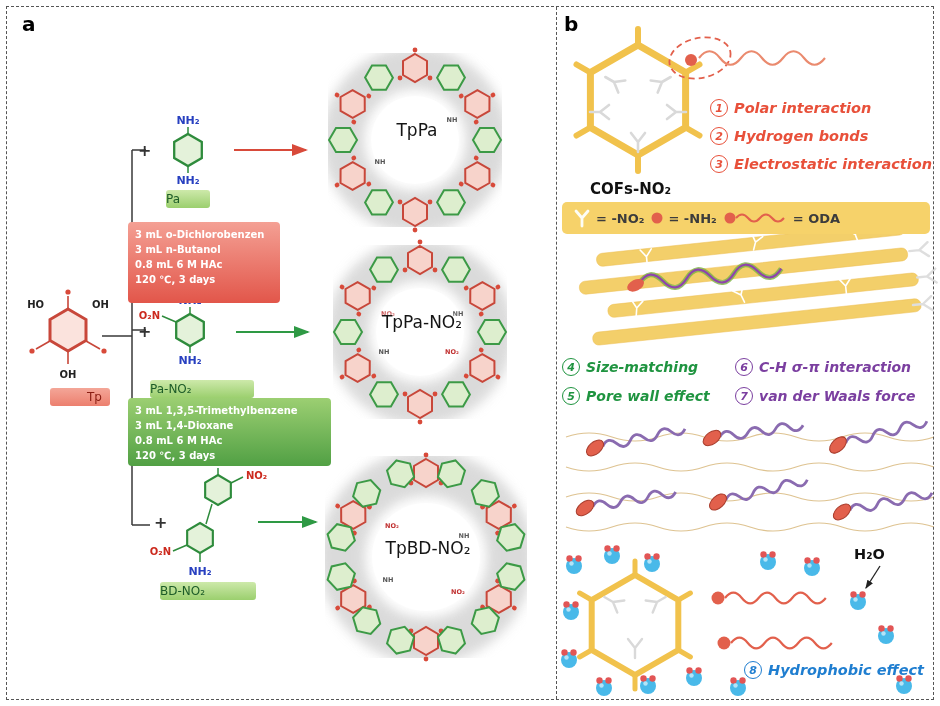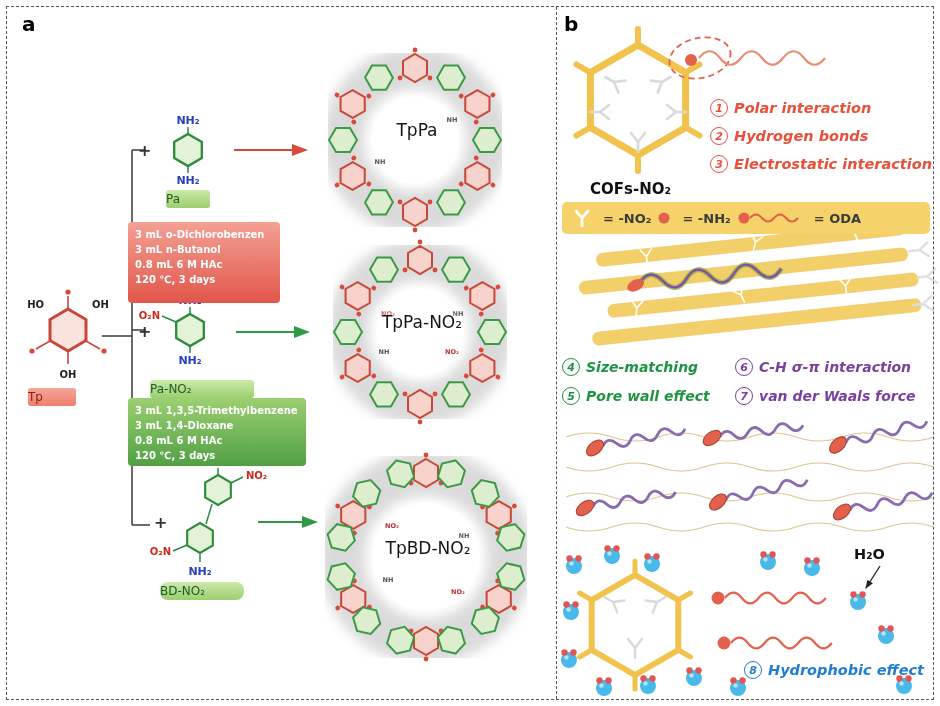--- a/index.html
+++ b/index.html
@@ -26,21 +26,21 @@
   .cof{position:absolute;left:590px;top:180px;font-weight:bold;font-size:15px;color:#111;}
   .icol{position:absolute;display:flex;flex-direction:column;gap:10px;}
   .irow{display:flex;align-items:center;white-space:nowrap;font-weight:bold;font-style:italic;font-size:14px;}
   .irow.big{font-size:14.5px;}
   .circ{width:16px;height:16px;border:1.4px solid currentColor;border-radius:50%;display:inline-flex;
         align-items:center;justify-content:center;font-size:11px;font-style:italic;margin-right:6px;flex:none;}
   .c-red{color:#e8503a;}.c-green{color:#1f9440;}.c-purple{color:#7b3fa0;}.c-blue{color:#1f7ed0;}
   .legend{position:absolute;left:562px;top:202px;width:368px;height:32px;background:#f6d26a;border-radius:5px;
           display:flex;align-items:center;gap:6px;padding:0 10px;box-sizing:border-box;
           font-weight:bold;font-size:13px;color:#3c3c3c;}
-  .lgroup{display:flex;align-items:center;gap:11px;}
+  .lgroup{display:flex;align-items:center;gap:4px;}
   .h2o{position:absolute;left:854px;top:546px;font-weight:bold;font-size:14.5px;color:#111;}
   .hydro{position:absolute;left:744px;top:661px;}
   
   text{font-family:"DejaVu Sans","Liberation Sans",sans-serif;}
   .t-blue{fill:#2840c0;font-weight:bold;font-size:11px;}
   .t-red{fill:#cc2a1e;font-weight:bold;font-size:10px;}
   .t-black{fill:#222;font-weight:bold;font-size:10px;}
   .t-plus{fill:#333;font-weight:bold;font-size:16px;}
   .t-tiny{fill:#555;font-size:6.5px;font-weight:bold;}
   .t-tinyred{fill:#c03030;font-size:6.5px;font-weight:bold;}
@@ -280,32 +280,32 @@
       <path d="M880 566 L866 588" stroke="#222" stroke-width="1.3" marker-end="url(#arrK)"></path>
     </g>
   </svg>
 
   <div class="outer-border"></div>
   <div class="divider"></div>
 
   <div class="plabel" style="left:22px;top:12px;">a</div>
   <div class="plabel" style="left:564px;top:12px;">b</div>
 
-  <div class="mlabel mlabel-red" style="left:28px;top:388px;width:48px;">Tp</div>
+  <div class="mlabel mlabel-red" style="left:50px;top:388px;width:60px;padding-left:37px;">Tp</div>
   <div class="mlabel mlabel-green" style="left:166px;top:190px;width:44px;">Pa</div>
   <div class="mlabel mlabel-green" style="left:150px;top:380px;width:104px;">Pa-NO₂</div>
-  <div class="mlabel mlabel-green" style="left:160px;top:582px;width:84px;border-radius:8px;">BD-NO₂</div>
+  <div class="mlabel mlabel-green" style="left:160px;top:582px;width:96px;">BD-NO₂</div>
 
   <div class="cond cond-red" style="left:128px;top:222px;width:152px;height:81px;">
     <div>3 mL o-Dichlorobenzen</div>
     <div>3 mL n-Butanol</div>
     <div>0.8 mL 6 M HAc</div>
     <div>120 ℃, 3 days</div>
   </div>
-  <div class="cond cond-green" style="left:128px;top:398px;width:178px;height:68px;">
+  <div class="cond cond-green" style="left:128px;top:398px;width:203px;height:68px;">
     <div>3 mL 1,3,5-Trimethylbenzene</div>
     <div>3 mL 1,4-Dioxane</div>
     <div>0.8 mL 6 M HAc</div>
     <div>120 ℃, 3 days</div>
   </div>
 
   <div class="prod" style="left:417px;top:130px;">TpPa</div>
   <div class="prod" style="left:422px;top:322px;">TpPa-NO₂</div>
   <div class="prod" style="left:428px;top:548px;">TpBD-NO₂</div>
 

